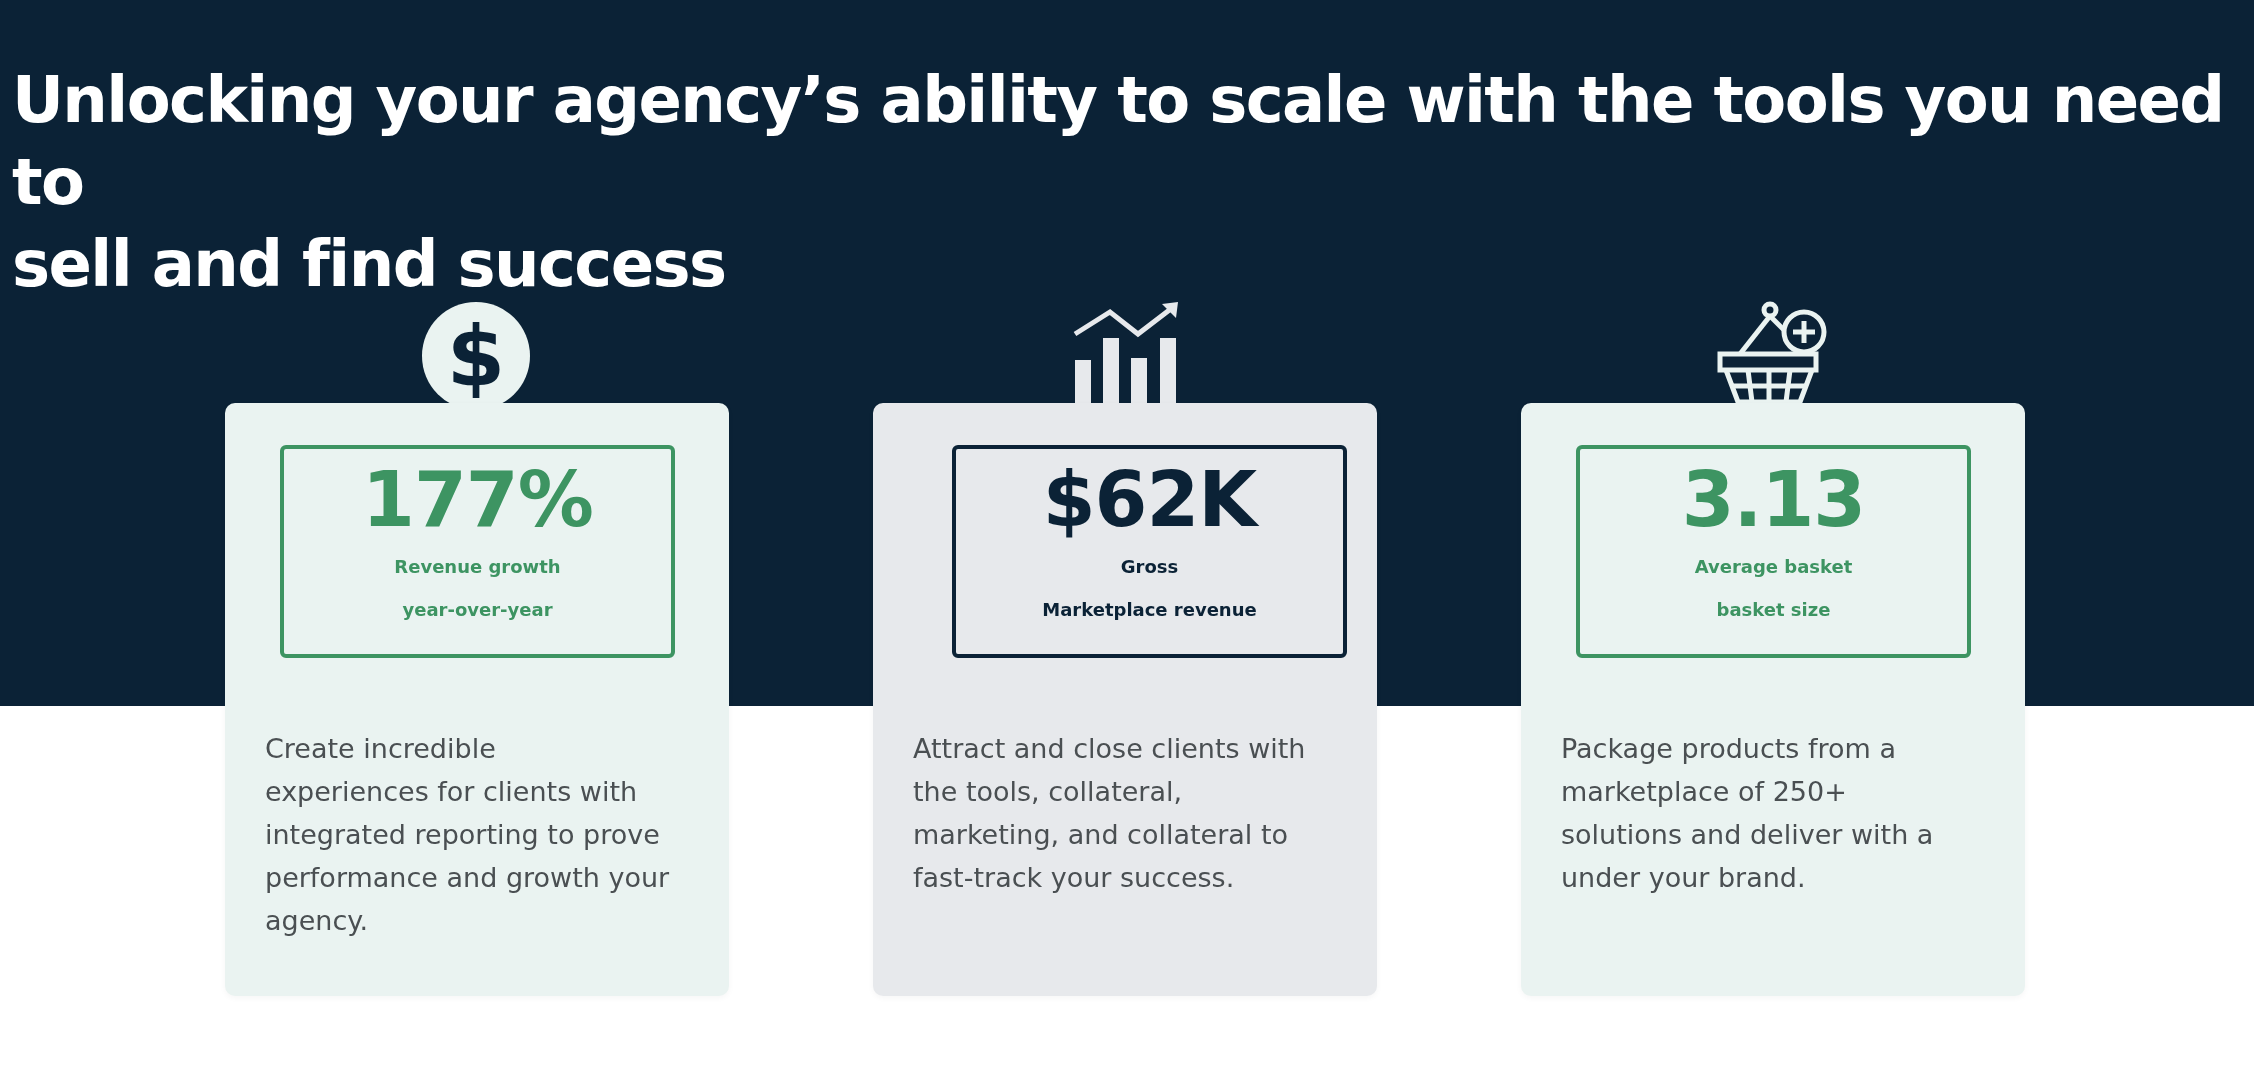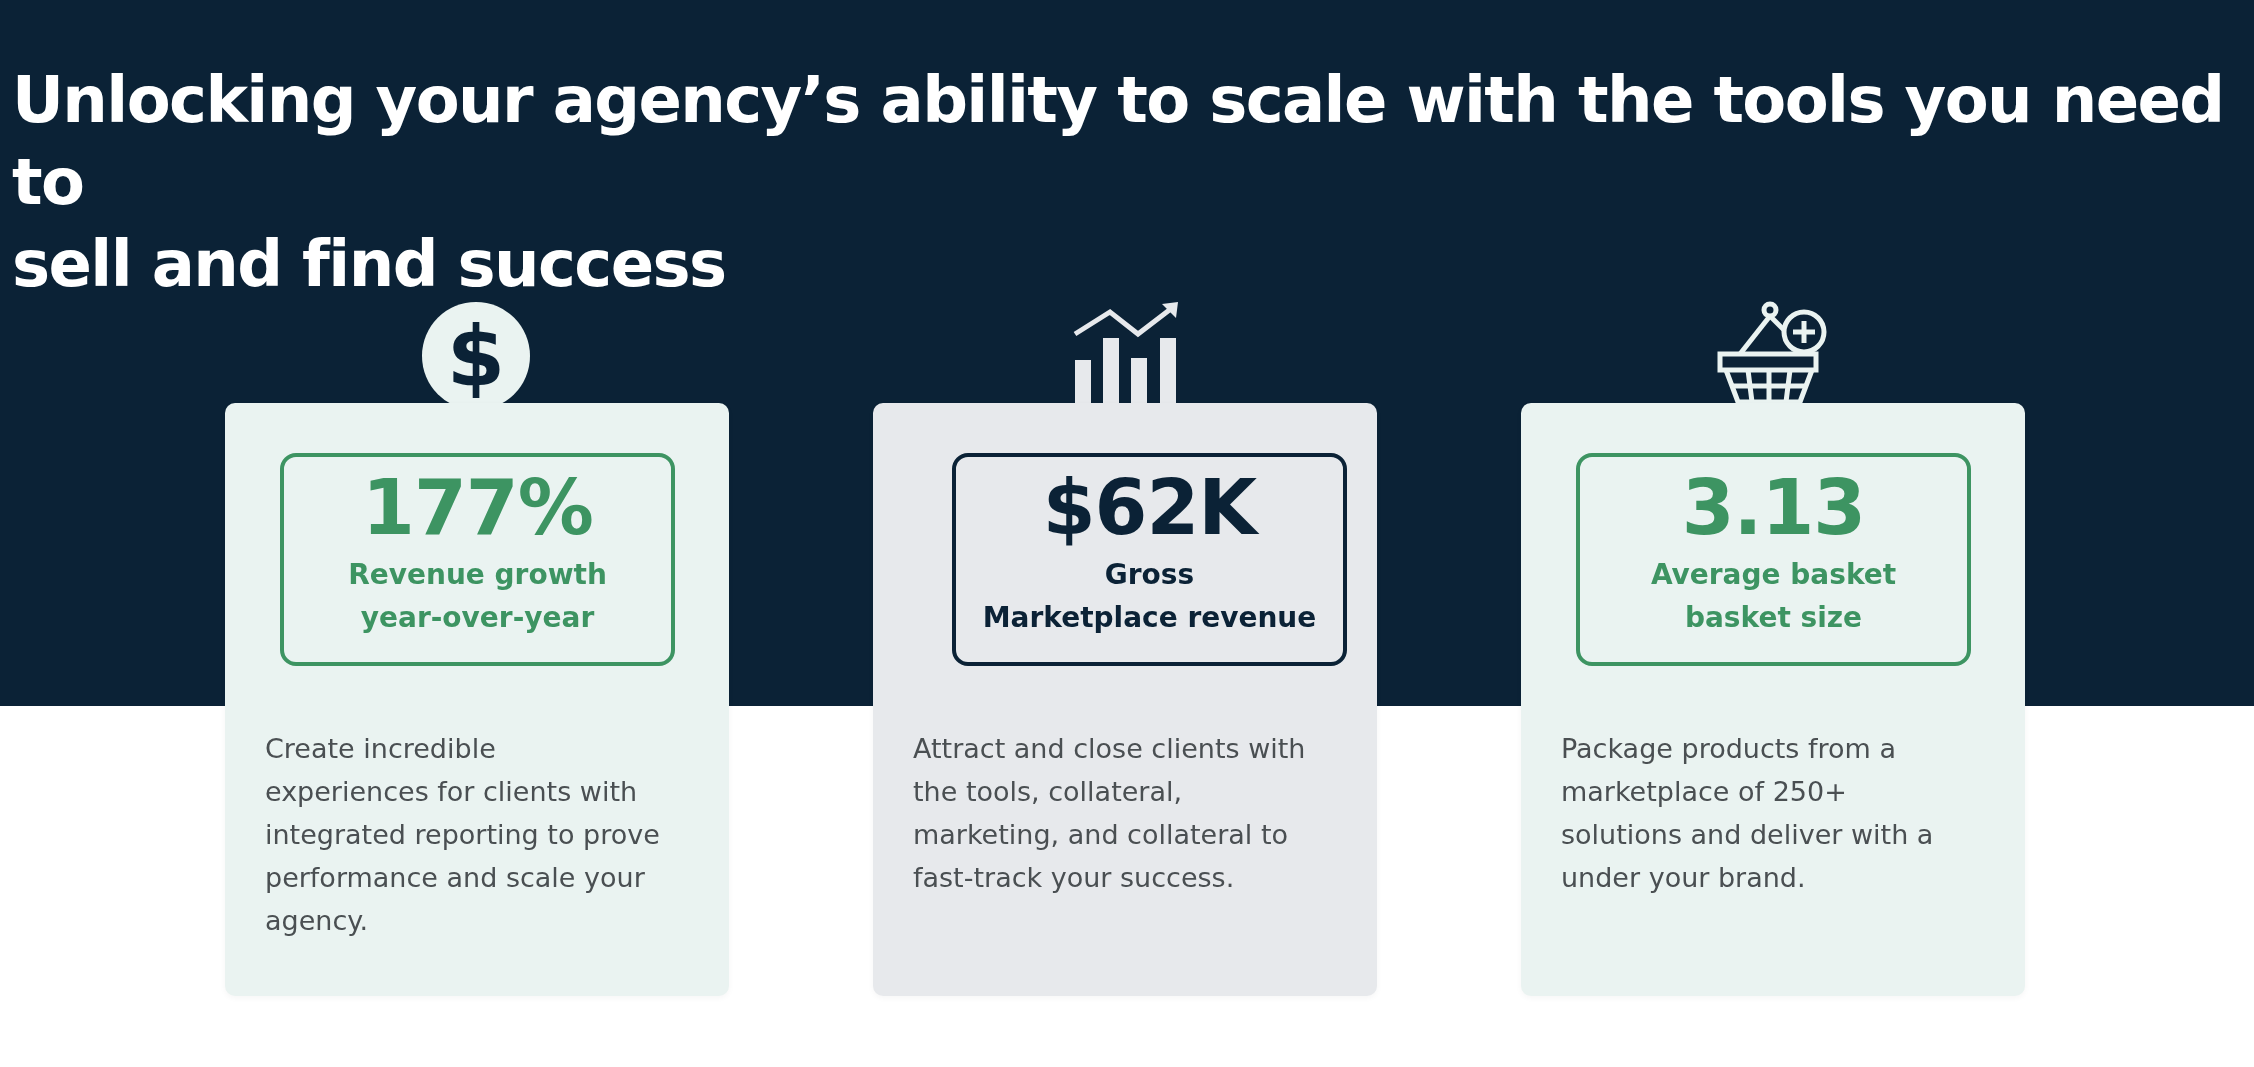--- a/index.html
+++ b/index.html
@@ -24,34 +24,34 @@
   }
   .icon svg { display: block; width: 100%; height: 100%; }
   .card {
     position: absolute; top: 403px; width: 504px; height: 593px;
     border-radius: 10px; box-sizing: border-box;
     box-shadow: 0 2px 6px rgba(0,0,0,0.04);
   }
   .card.light { background: #eaf3f1; }
   .card.grey { background: #e7e9ec; }
   .stat-box {
-    position: absolute; left: 55px; top: 50px; width: 395px; height: 213px;
-    box-sizing: border-box; border: 4px solid #3d9462; border-radius: 16px;
+    position: absolute; left: 55px; top: 42px; width: 395px; height: 213px;
+    box-sizing: border-box; border: 4px solid #3d9462; border-radius: 6px;
     text-align: center;
   }
   .stat-box.dark { border-color: #0b2236; margin-left: 24px; }
   .stat-value {
     position: absolute; left: 0; right: 0; top: 6px;
     font-family: "DejaVu Sans", sans-serif; font-weight: bold;
     font-size: 76px; line-height: 90px; color: #3d9462; letter-spacing: -1px;
   }
   .stat-label {
     position: absolute; left: 0; right: 0; top: 96px;
     font-family: "DejaVu Sans", sans-serif; font-weight: bold;
-    font-size: 28px; line-height: 43px; color: #3d9462;
+    font-size: 18px; line-height: 43px; color: #3d9462;
   }
   .stat-label span { display: block; }
   .dark .stat-value, .dark .stat-label { color: #0b2236; }
   .desc {
     position: absolute; left: 40px; right: 40px; top: 324px;
     text-align: left; color: #4a4f52;
     font-family: "DejaVu Sans", sans-serif;
     font-size: 27px; line-height: 43px;
   }
   .desc span { display: block; }
@@ -105,21 +105,21 @@
     <div class="stat-value">177%</div>
     <div class="stat-label">
       <span>Revenue growth</span>
       <span>year-over-year</span>
     </div>
   </div>
   <div class="desc">
     <span>Create incredible</span>
     <span>experiences for clients with</span>
     <span>integrated reporting to prove</span>
-    <span>performance and scale your</span>
+    <span>performance and growth your</span>
     <span>agency.</span>
   </div>
 </div>
 
 <div class="card grey" style="left:873px;">
   <div class="stat-box dark">
     <div class="stat-value">$62K</div>
     <div class="stat-label">
       <span>Gross</span>
       <span>Marketplace revenue</span>

